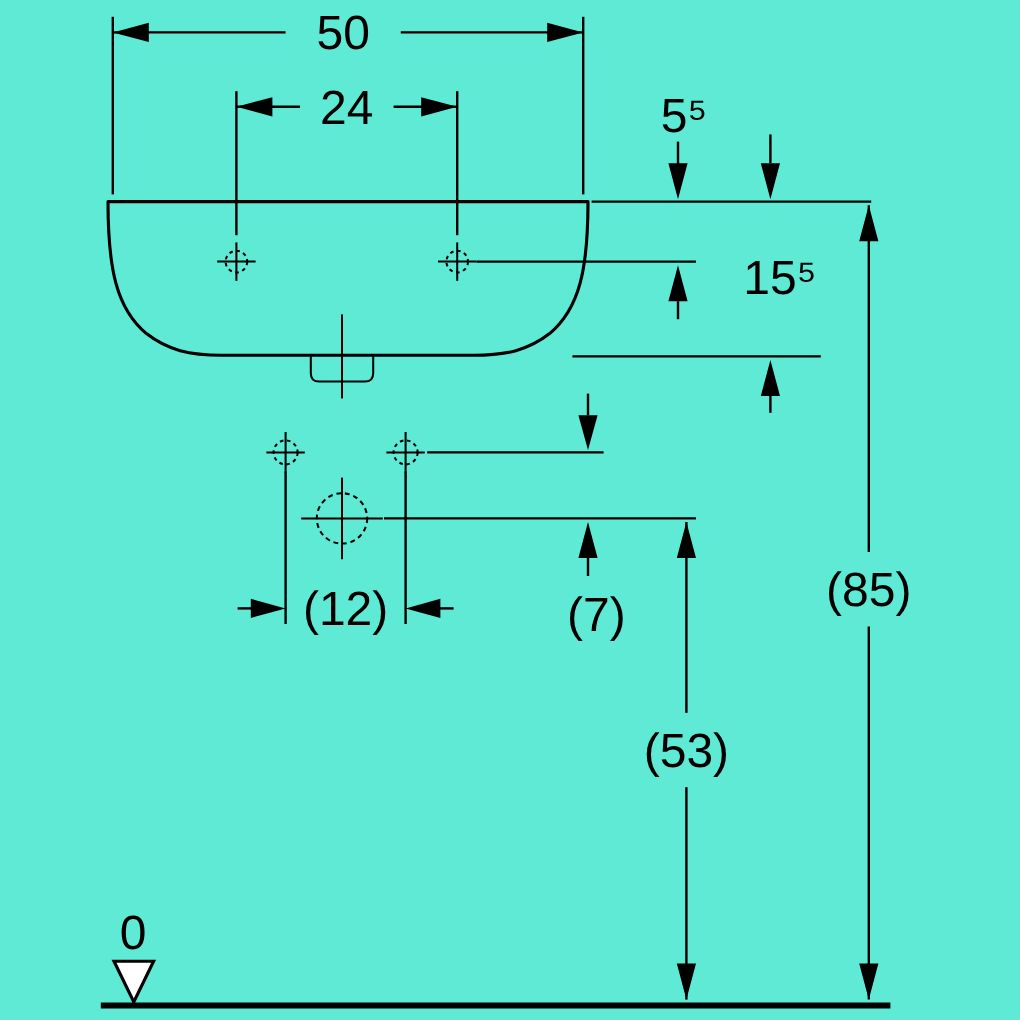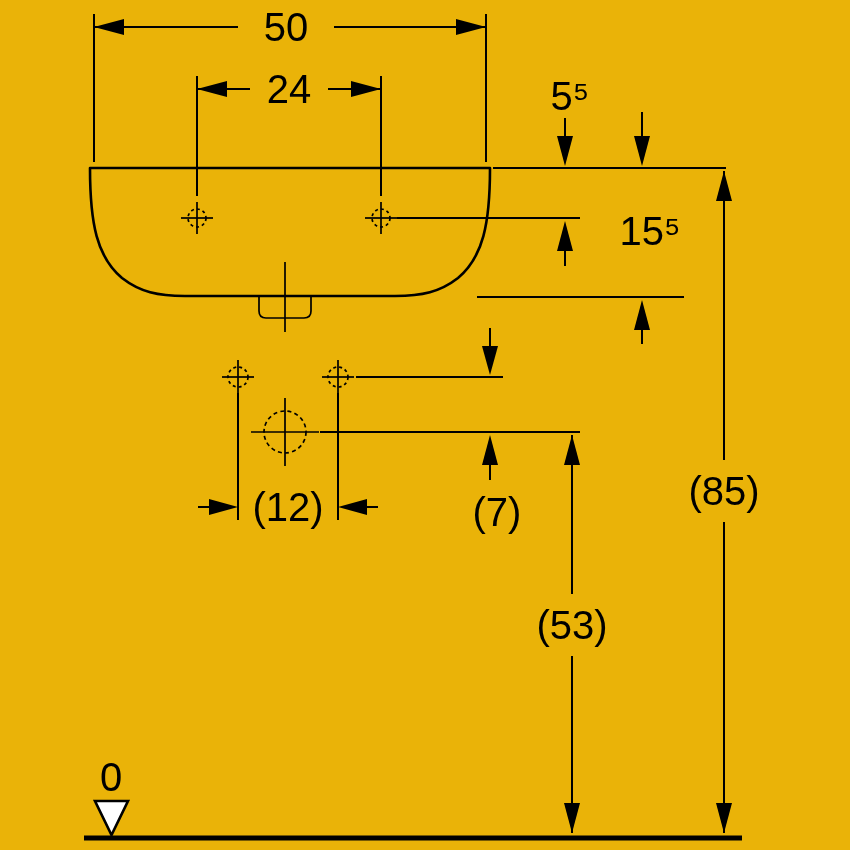--- a/index.html
+++ b/index.html
@@ -4,21 +4,21 @@
 <style>
   html, body {
     margin: 0;
     padding: 0;
     background: #ffffff;
   }
   .stage {
     position: relative;
     width: 850px;
     height: 850px;
-    background: #eab308;
+    background: #5eead4;
     overflow: hidden;
     font-family: "Liberation Sans", "DejaVu Sans", sans-serif;
   }
   svg {
     display: block;
   }
   svg text {
     font-family: "Liberation Sans", "DejaVu Sans", sans-serif;
     font-size: 40px;
     fill: #000000;

